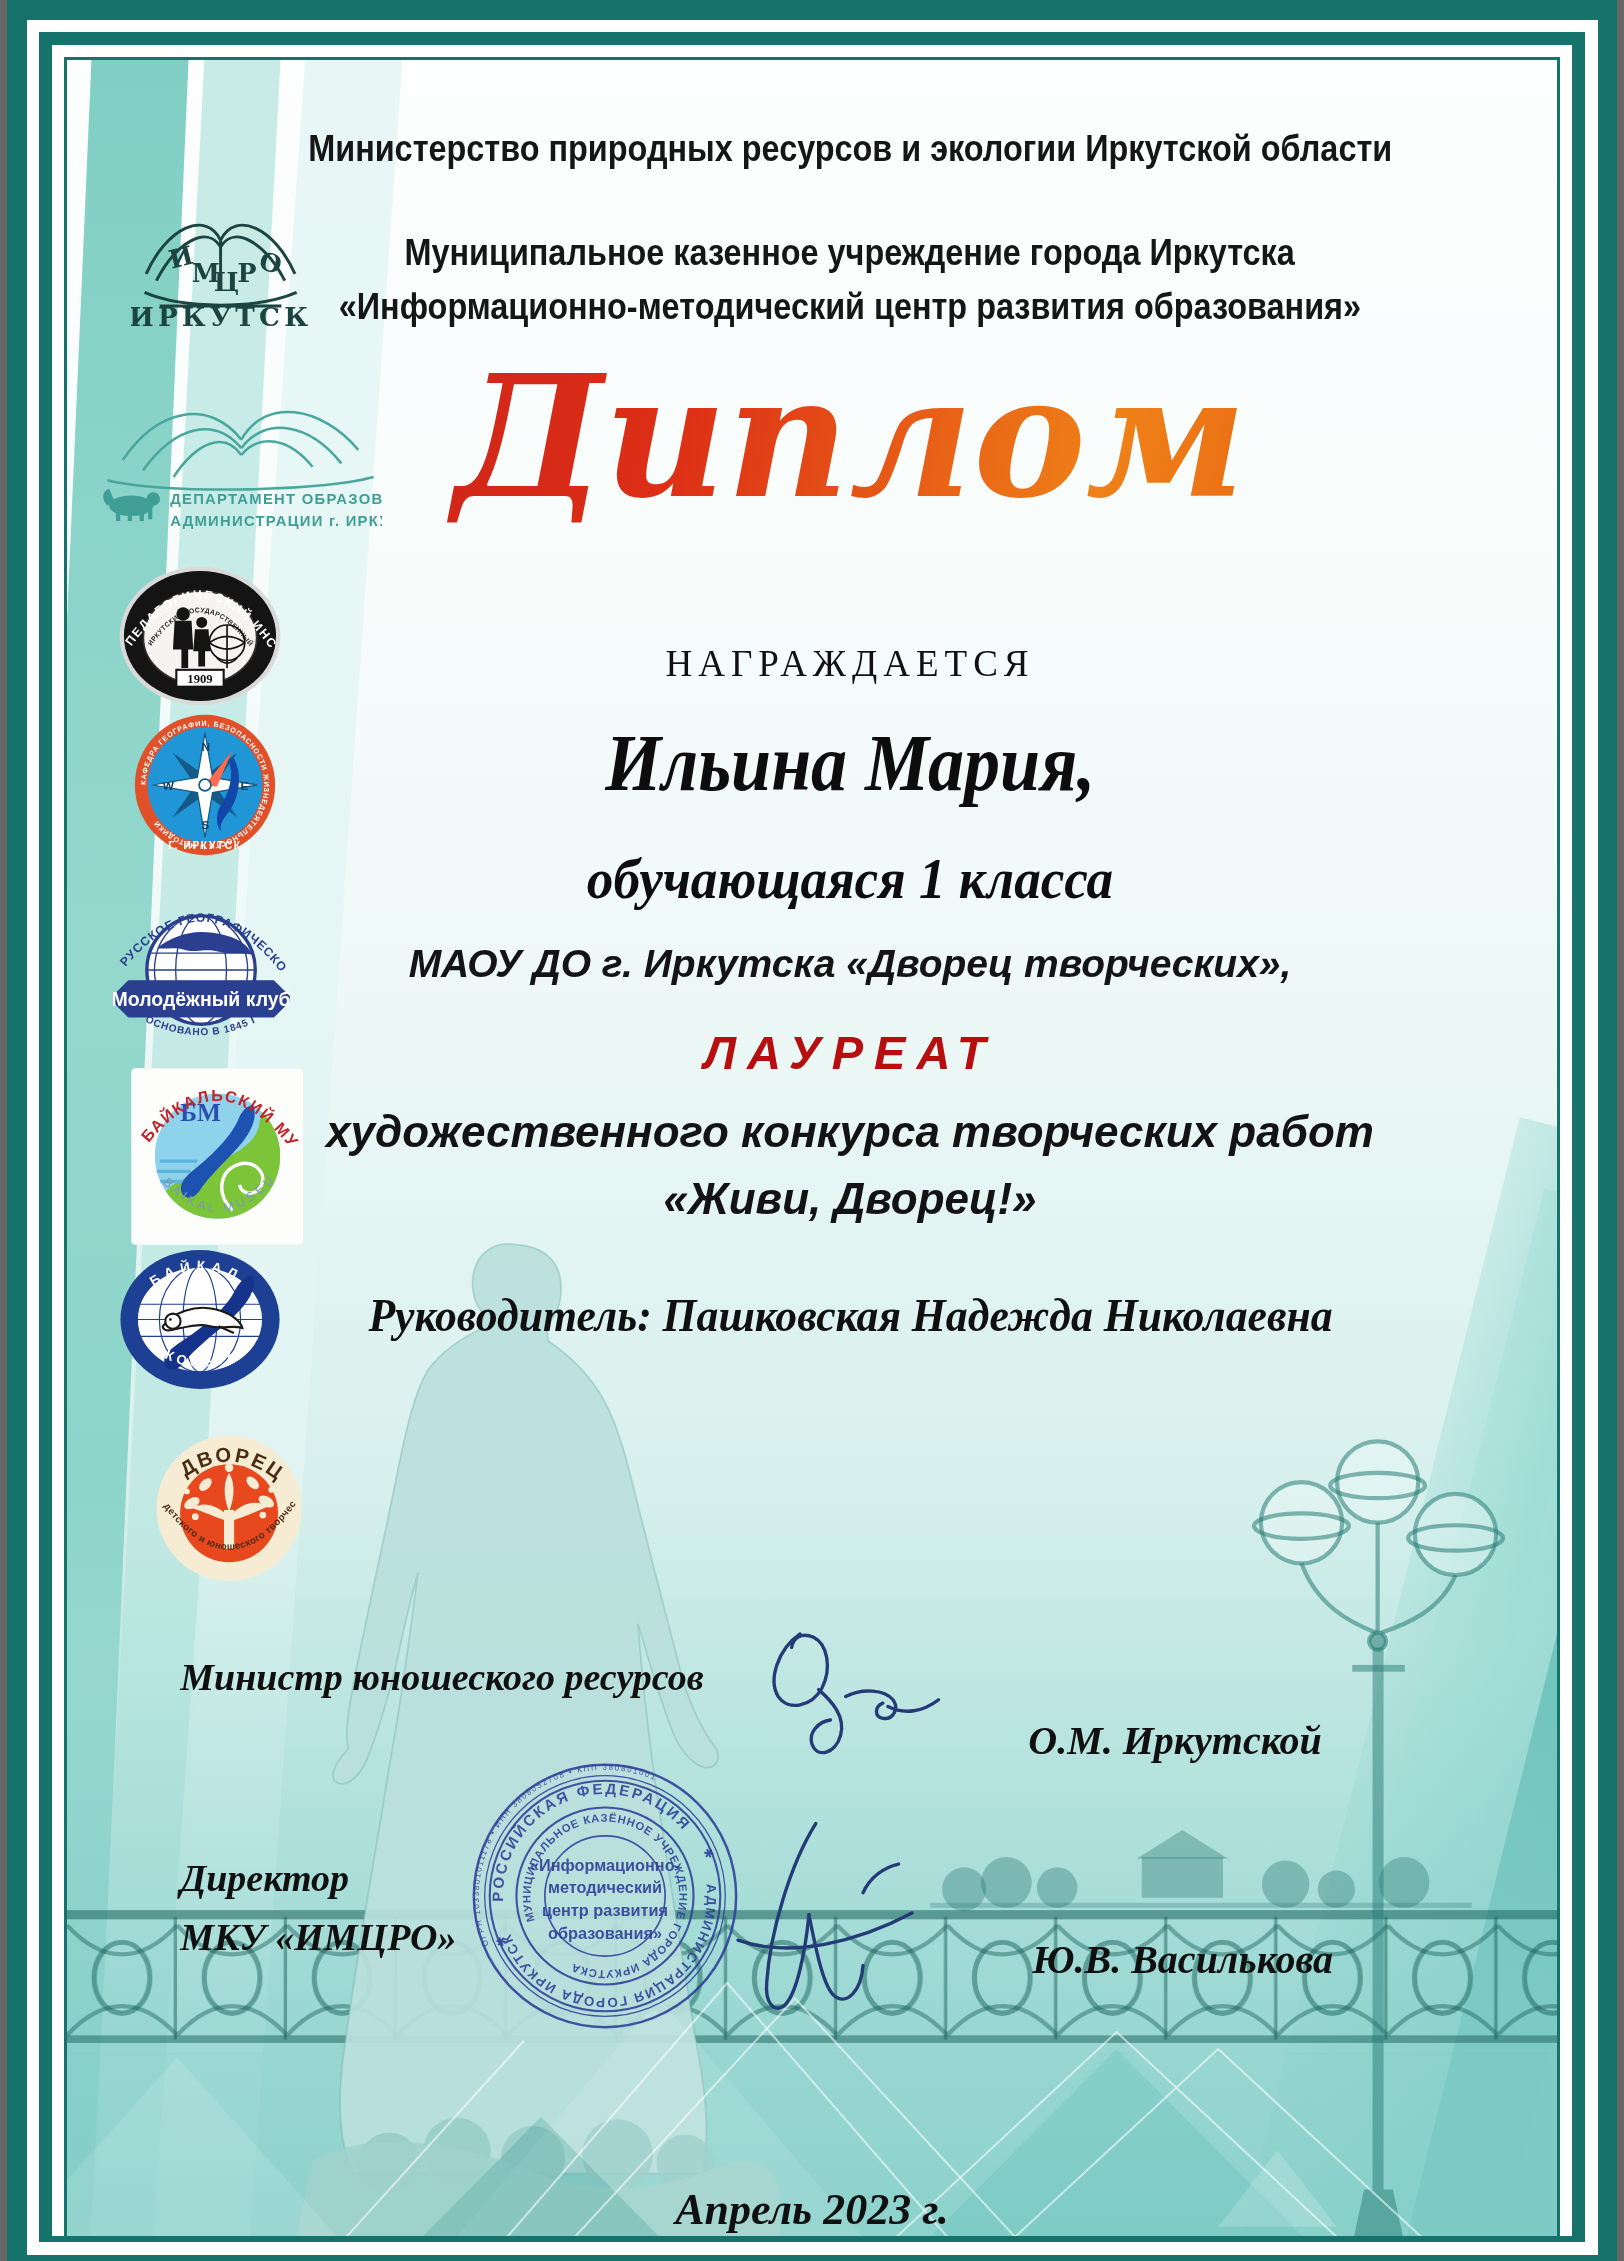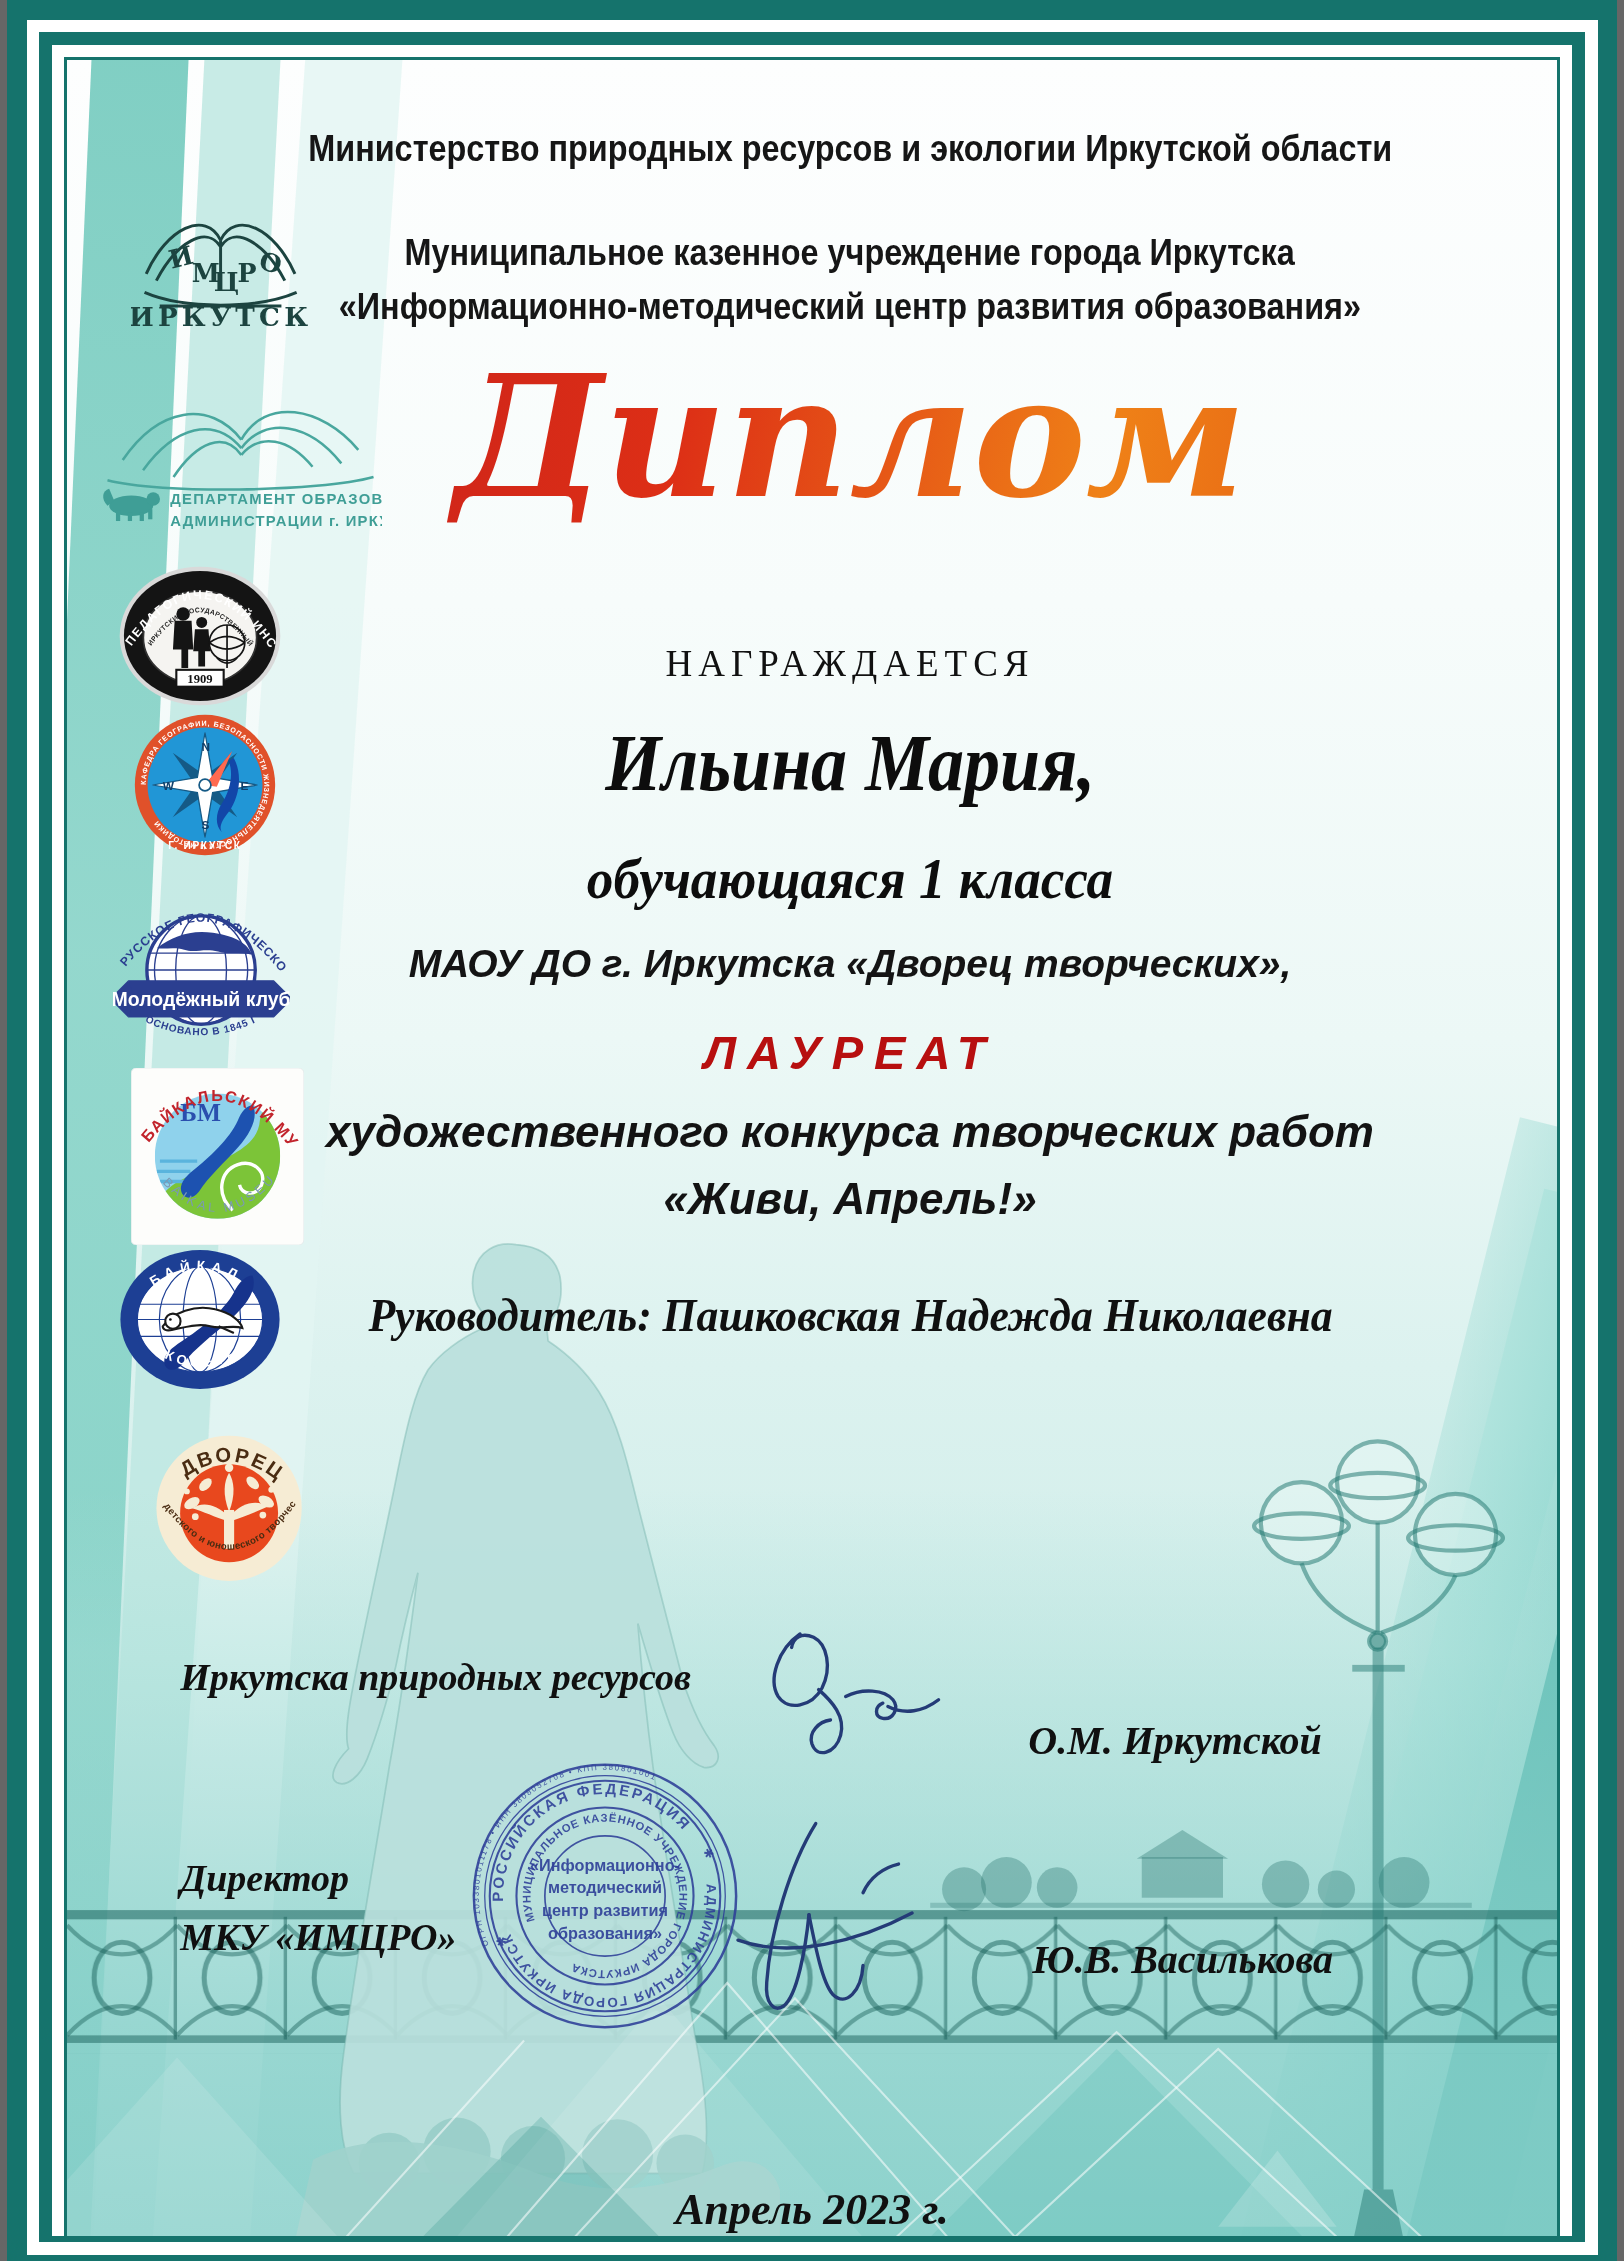--- a/index.html
+++ b/index.html
@@ -184,21 +184,21 @@
     <div class="tx ctr recip">
       <span class="cond">Ильина Мария,</span>
     </div>
     <div class="tx ctr grade">
       <span class="cond95">обучающаяся 1 класса</span>
     </div>
     <div class="tx ctr school">МАОУ ДО г. Иркутска «Дворец творческих»,</div>
     <div class="tx ctr laureat">ЛАУРЕАТ</div>
     <div class="tx ctr contest">
       <div>художественного конкурса творческих работ</div>
-      <div>«Живи, Апрель!»</div>
+      <div>«Живи, Дворец!»</div>
     </div>
     <div class="tx ctr superv">
       <span class="cond95">Руководитель: Пашковская Надежда Николаевна</span>
     </div>
 
     <svg class="logo" style="left:64px;top:131px;" width="180" height="137" viewBox="0 0 213 162">
       <g stroke="#1c4440" stroke-width="3.5" fill="none">
         <path d="M18,98 C42,44 88,22 106,58"></path>
         <path d="M30,106 C54,60 90,40 106,66"></path>
         <path d="M106,58 C124,22 170,44 194,98"></path>
@@ -410,21 +410,21 @@
       </g>
       <text font-family="Liberation Sans,sans-serif" font-weight="bold" font-size="24" fill="#4a2c12" letter-spacing="3">
         <textPath href="#arcDvTop" startOffset="8%">ДВОРЕЦ</textPath>
       </text>
       <text font-family="Liberation Sans,sans-serif" font-weight="bold" font-size="11.5" fill="#4a2c12" letter-spacing=".5">
         <textPath href="#arcDvBot" startOffset="2%">детского и юношеского творчества г. Иркутска</textPath>
       </text>
     </svg>
 
     <div class="tx sigblock minister">
-      <div>Иркутска природных ресурсов</div>
+      <div>Министр юношеского ресурсов</div>
     </div>
 
     <svg class="sig" style="left:652px;top:1555px;" width="228" height="178" viewBox="0 0 270 210">
       <g stroke="#243b77" stroke-width="4" fill="none" stroke-linecap="round">
         <path d="M96,22 C70,40 58,76 70,96 C82,114 110,108 122,86 C134,62 128,34 112,26 C98,20 88,26 86,38"></path>
         <path d="M118,88 C134,102 150,120 144,142 C138,164 116,170 110,152 C106,138 118,126 132,124"></path>
         <path d="M150,96 C170,86 196,88 206,100 C214,110 206,124 194,122 C184,120 184,108 194,104"></path>
         <path d="M200,108 C220,118 242,114 260,100"></path>
       </g>
     </svg>

